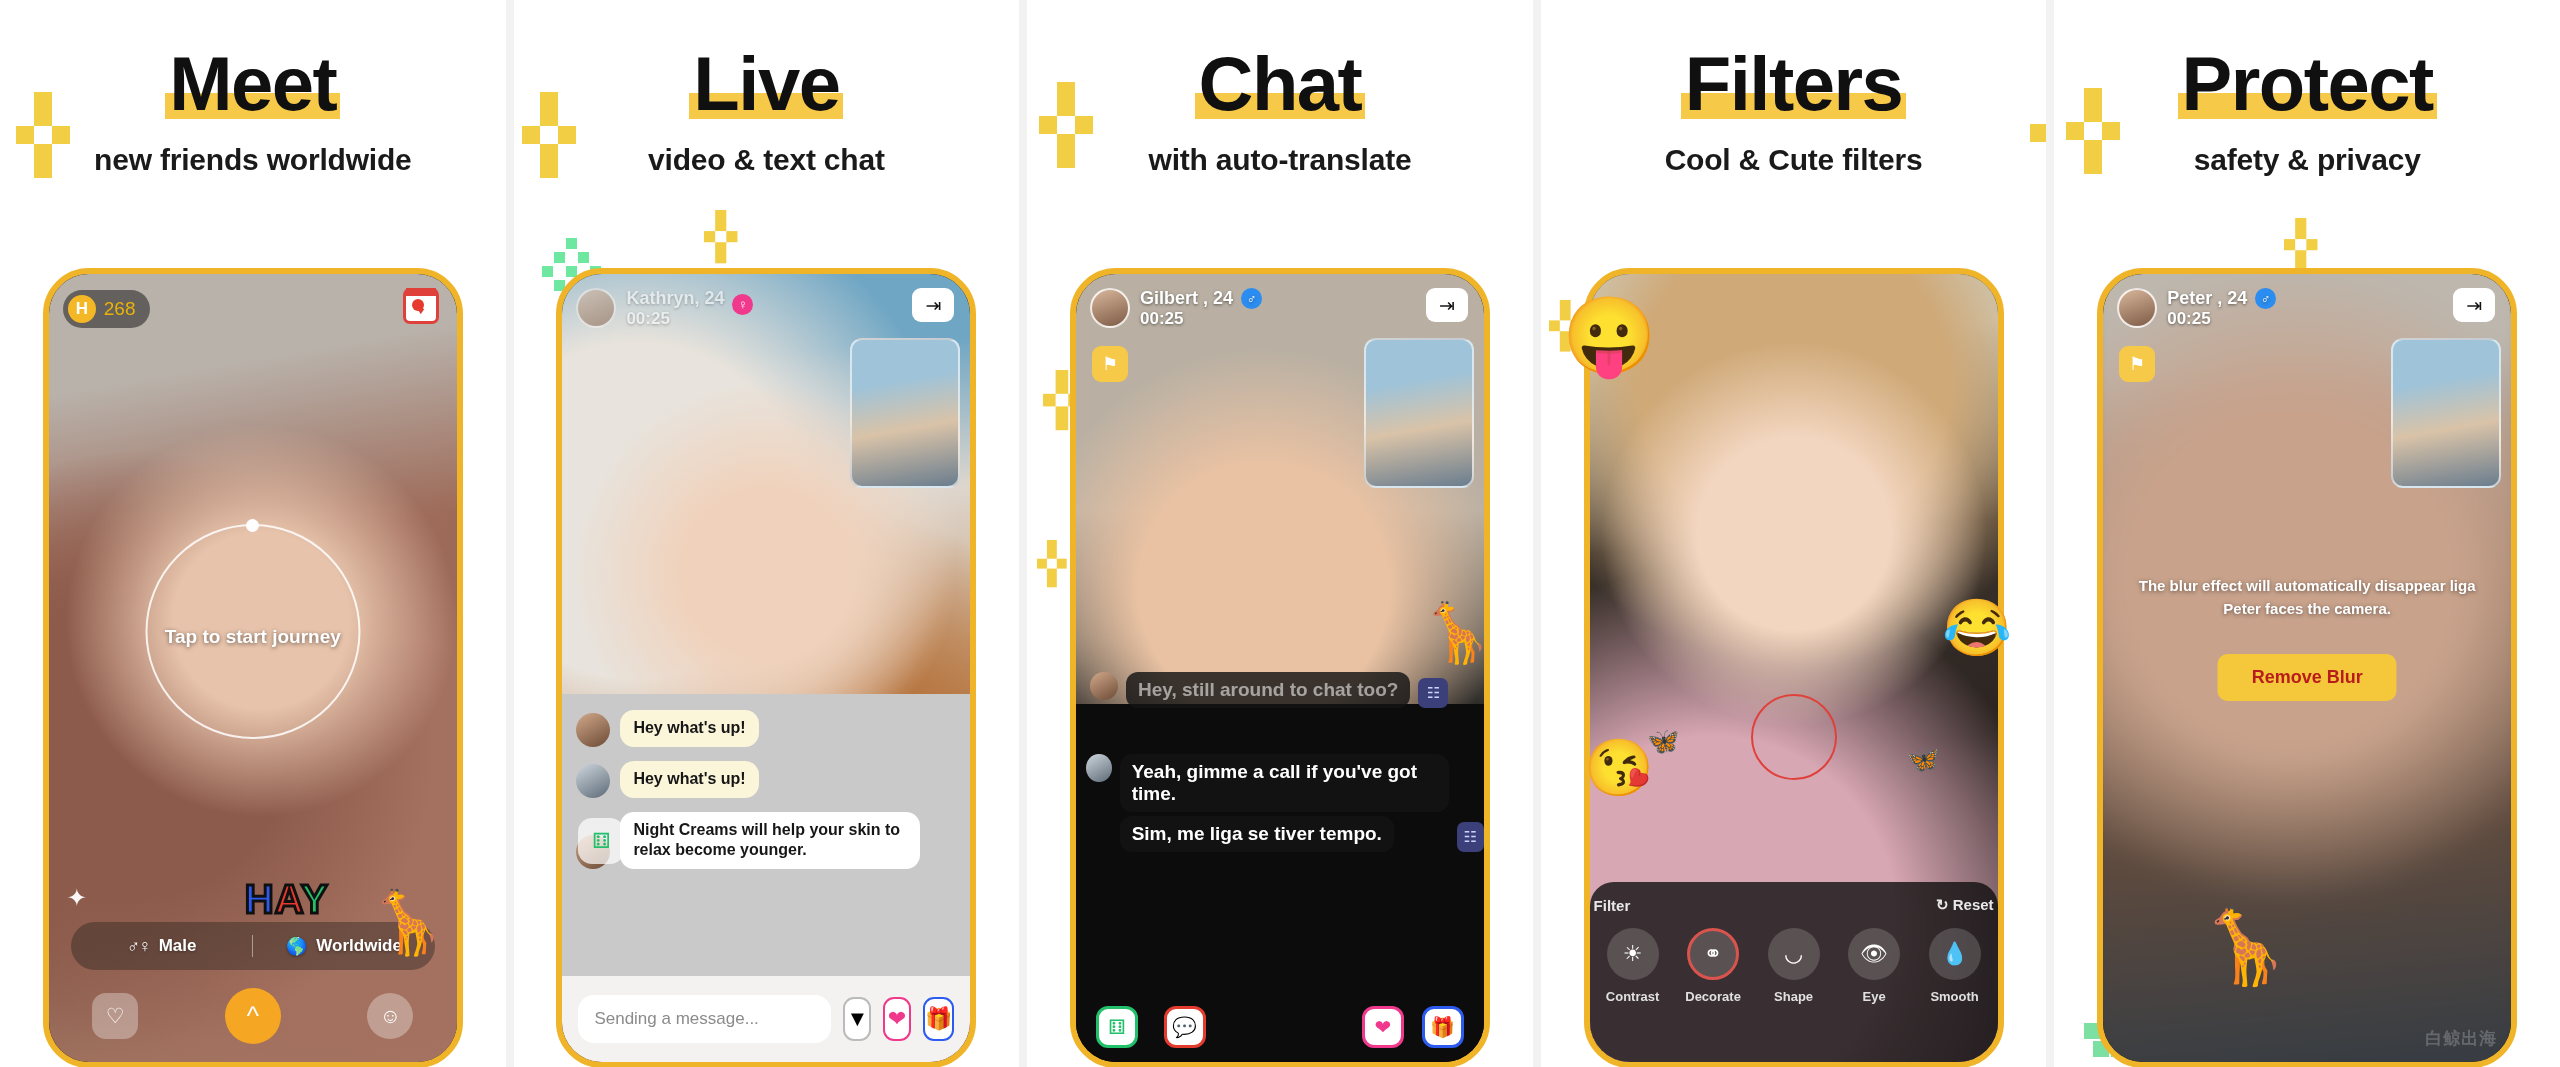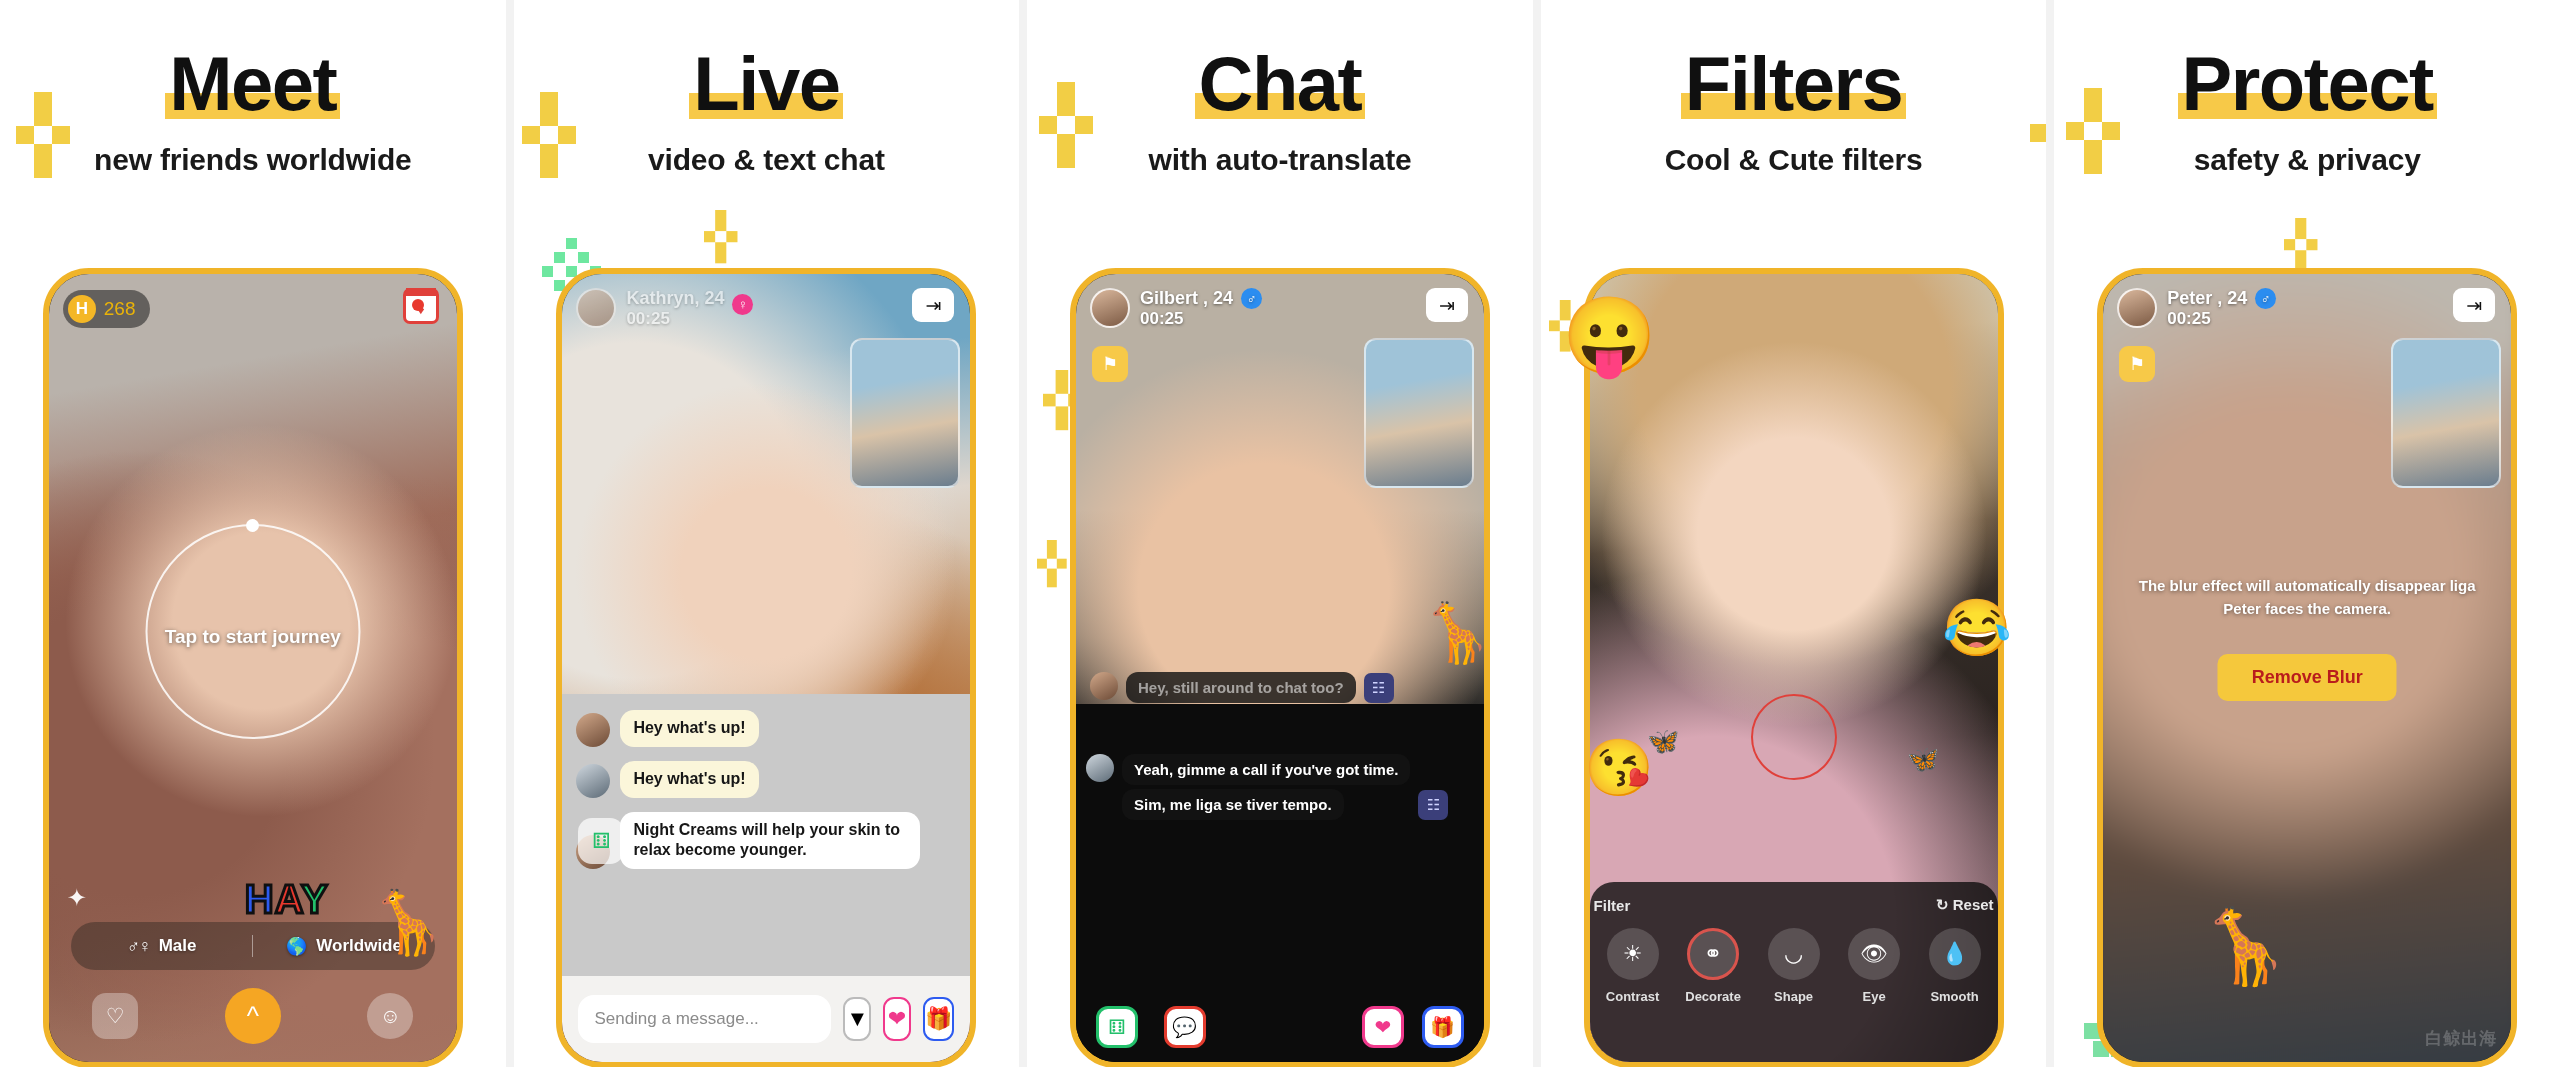--- a/index.html
+++ b/index.html
@@ -210,21 +210,21 @@
     padding: 0 16px; font-size: 17px; font-family:"Liberation Sans",sans-serif; color:#111;
   }
   .msg-input::placeholder { color:#8b8b8b; }
   .sq-btn { width: 44px; height:44px; border-radius: 11px; background:#fff; display:flex;align-items:center;justify-content:center; font-size:22px; border:2px solid #bbb;}
   .sq-btn.pink { border-color:#F0398C; color:#F0398C; }
   .sq-btn.blue { border-color:#2D5BF0; color:#2D5BF0; }
 
   
   .darkchat { position:absolute; left:0; right:0; bottom:0; top:430px; background:#0C0C0C; z-index:3; }
   .dmsg { position:absolute; color:#fff; }
-  .dbub { background: rgba(20,20,20,.82); border-radius: 12px; padding: 7px 12px; font-size: 15px; font-weight:700; display:inline-block; }
+  .dbub { background: rgba(20,20,20,.82); border-radius: 12px; padding: 7px 12px; font-size: 19px; font-weight:700; display:inline-block; }
   .dbub.dim { color: rgba(255,255,255,.55); }
   .tr-btn { width:30px; height:30px; border-radius:7px; background:#3B3F7A; color:#cfd3ff; font-size:15px; display:flex;align-items:center;justify-content:center;}
   .darkbar { position:absolute; left:0; right:0; bottom:14px; display:flex; align-items:center; padding:0 20px; z-index:6;}
   .mini { width:42px;height:42px;border-radius:12px;display:flex;align-items:center;justify-content:center;font-size:20px;background:#fff;}
   .mini.green{ border:3px solid #23C06B; color:#23C06B;}
   .mini.red{ border:3px solid #E33B2E; color:#E33B2E;}
   .mini.pink{ border:3px solid #F0398C; color:#F0398C;}
   .mini.blue{ border:3px solid #2D5BF0; color:#2D5BF0;}
 
   

